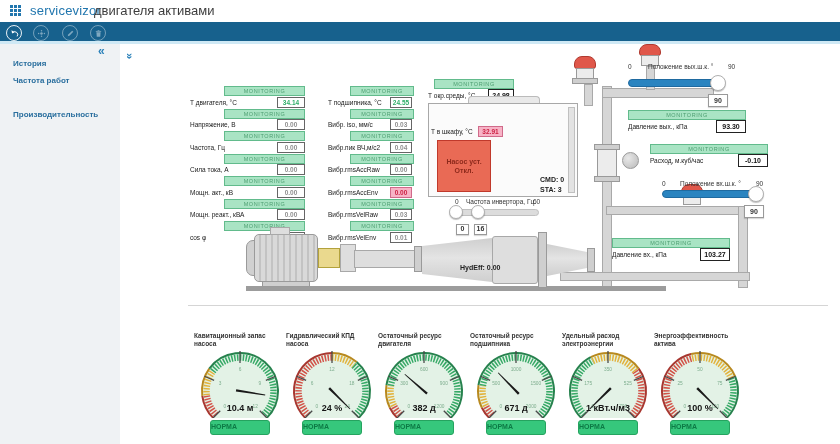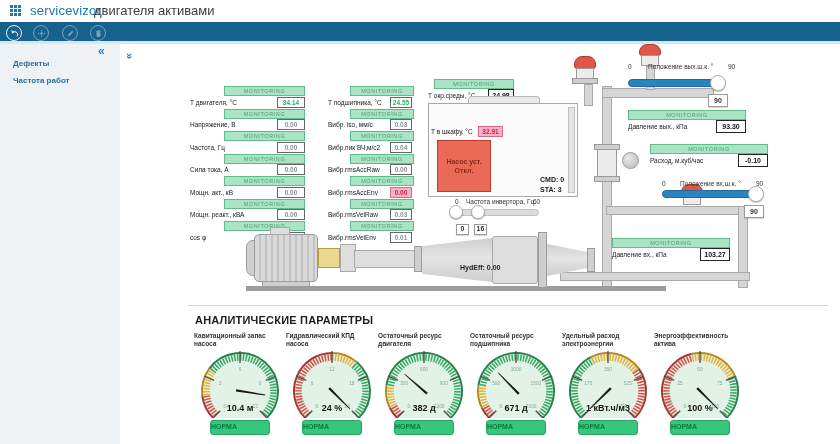--- a/index.html
+++ b/index.html
@@ -127,22 +127,23 @@
         <svg viewBox="0 0 12 12">
           <path d="M3.2 4.2 h5.6 l-.5 6 h-4.6 Z" fill="currentColor"></path>
           <rect x="2.4" y="2.6" width="7.2" height="1.1" fill="currentColor"></rect>
           <rect x="4.8" y="1.5" width="2.4" height="1" fill="currentColor"></rect>
         </svg>
       </div>
     </div>
   <div class="abs tstrip"></div>
 
   <div class="abs sidebar" id="sidebar">
-      <div class="sb-item" style="top: 11px;">Дефекты</div>
+      <div class="sb-item" style="top: 11px;">История</div>
       <div class="sb-item" style="top: 28px;">Частота работ</div>
+      <div class="sb-item" style="top: 62px;">Производительность</div>
     </div>
   <div class="abs sb-collapse">«</div>
   <div class="abs main-collapse">»</div>
 
 
   <div class="abs mon-col" style="left:190px;top:86px;width:115px;" id="col1">
       <div class="mon-row">
         <div class="mon-bar" style="margin-left:34px;width:79px;">MONITORING</div>
         <div class="mon-line">
           <span class="mon-label">Т двигателя, °С</span>
@@ -346,21 +347,20 @@
 
   <div class="abs" style="left:612px;top:238px;width:118px;">
     <div class="mon-bar">MONITORING</div>
     <div class="mon-line">
       <span class="mon-label">Давление вх., кПа</span>
       <span class="vbox black" style="width:30px;">103.27</span>
     </div>
   </div>
 
   <div class="abs divider" style="left:188px;top:305px;width:640px;height:1px;"></div>
-  <div class="abs sec-title" style="left:195px;top:314px;">АНАЛИТИЧЕСКИЕ ПАРАМЕТРЫ</div>
   <div id="gauges">
       <div class="gauge" style="left: 194px; top: 332px;"><div class="g-label">Кавитационный запас<br>насоса</div><svg width="92" height="80" viewBox="0 0 92 80">
           <circle cx="46" cy="40" r="38" fill="#e3f2e6" stroke="#c2d6c6" stroke-width="0.6"></circle>
           <path d="M19.13 66.87 A38 38 0 0 1 8.30 44.76" fill="none" stroke="#a83730" stroke-width="2"></path>
           <path d="M22.31 63.69 A33.5 33.5 0 0 1 12.76 44.20" fill="none" stroke="#d25248" stroke-width="6.5" stroke-dasharray="1.5 1.35"></path>
           <path d="M8.30 44.76 A38 38 0 0 1 15.26 17.66" fill="none" stroke="#b8891f" stroke-width="2"></path>
           <path d="M12.76 44.20 A33.5 33.5 0 0 1 18.90 20.31" fill="none" stroke="#e2b23c" stroke-width="6.5" stroke-dasharray="1.5 1.35"></path>
           <path d="M15.26 17.66 A38 38 0 1 1 72.87 66.87" fill="none" stroke="#27824e" stroke-width="2"></path>
           <path d="M18.90 20.31 A33.5 33.5 0 1 1 69.69 63.69" fill="none" stroke="#36a966" stroke-width="6.5" stroke-dasharray="1.5 1.35"></path>
           <line x1="26.201010126776673" y1="59.798989873223334" x2="18.776388924317924" y2="67.22361107568209" stroke="#4a4a4a" stroke-width="1.3"></line>

